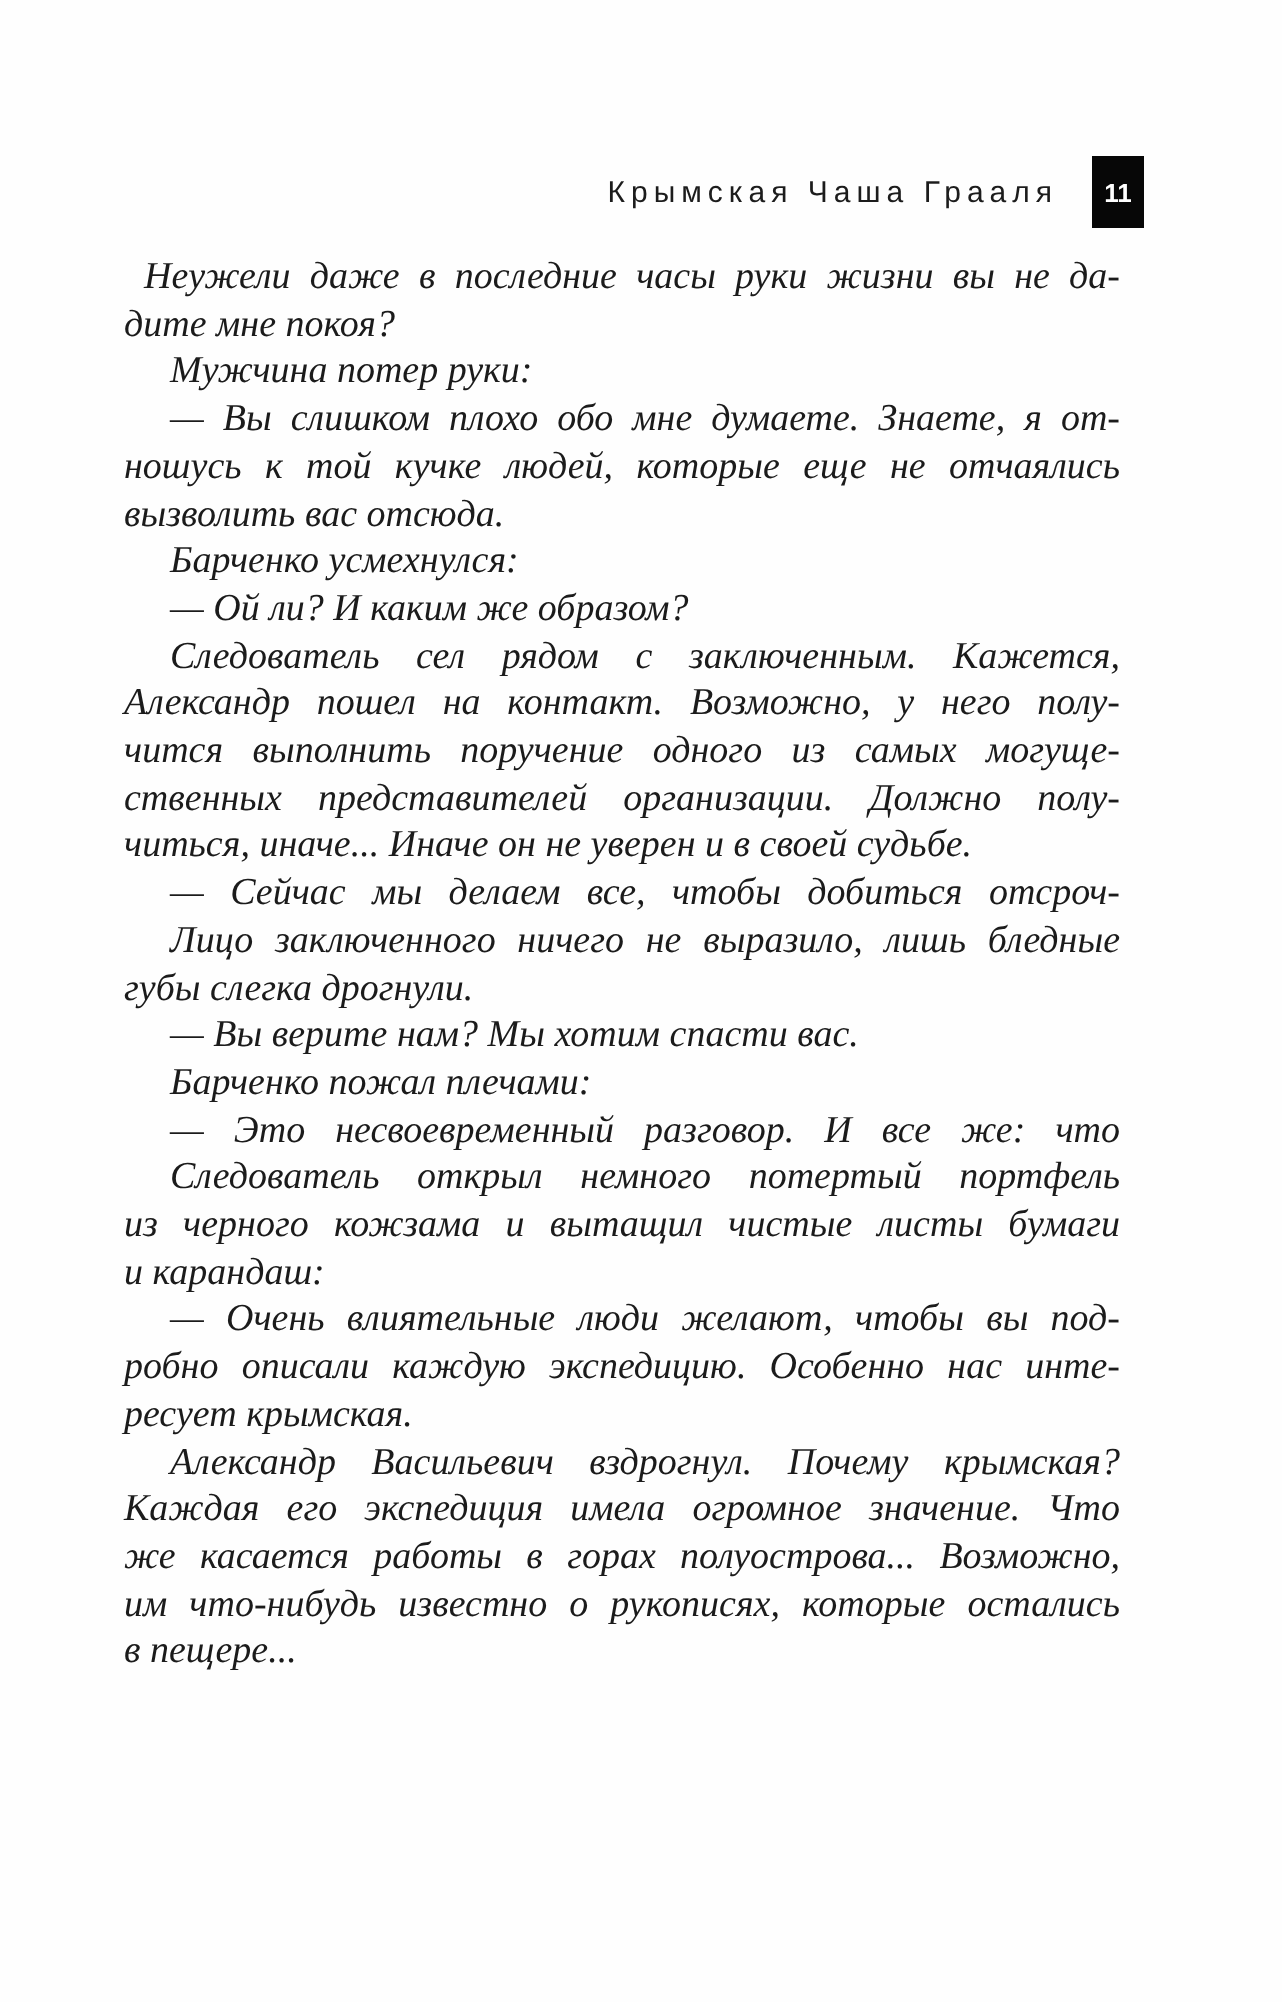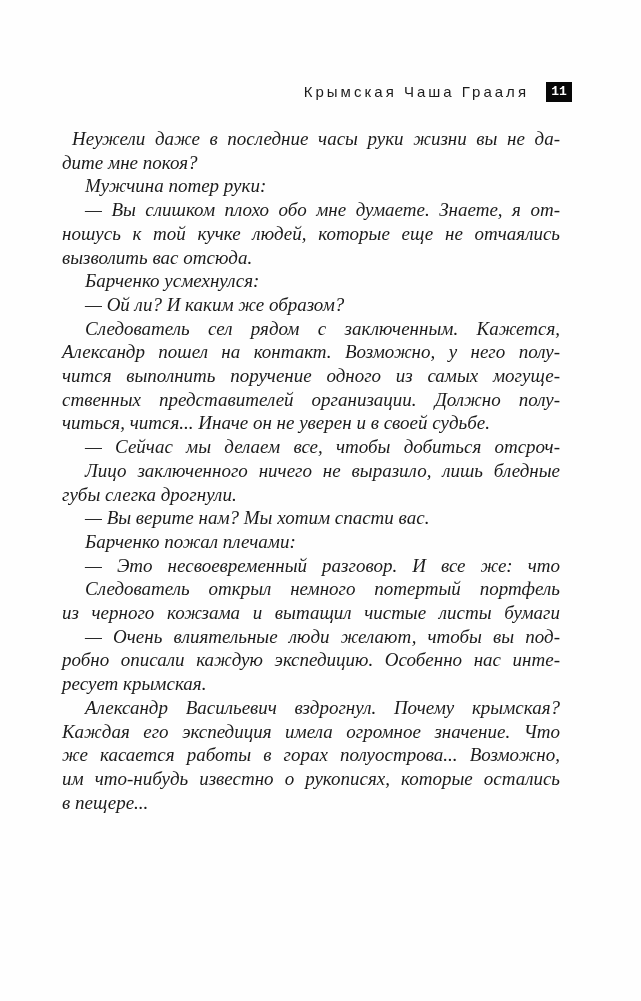--- a/index.html
+++ b/index.html
@@ -29,24 +29,24 @@
   .running-title {
     font-family: "Liberation Sans", "DejaVu Sans", sans-serif;
     font-size: 15px;
     letter-spacing: 3px;
     color: #1c1c1c;
     line-height: 27px;
     white-space: nowrap;
   }
   .page-number-badge {
     width: 26px;
-    height: 20px;
+    height: 36px;
     background: #070707;
     color: #ffffff;
-    font-family: Liberation Mono, monospace;
+    font-family: Liberation Sans, sans-serif;
     font-weight: bold;
     font-size: 13px;
     display: flex;
     align-items: center;
     justify-content: center;
     flex: 0 0 auto;
   }
   .body-text {
     position: absolute;
     left: 62px;
@@ -85,29 +85,30 @@
       <div class="line ind2 end">Мужчина потер руки:</div>
       <div class="line ind2">— Вы слишком плохо обо мне думаете. Знаете, я от-</div>
       <div class="line ind0">ношусь к той кучке людей, которые еще не отчаялись</div>
       <div class="line ind0 end">вызволить вас отсюда.</div>
       <div class="line ind2 end">Барченко усмехнулся:</div>
       <div class="line ind2 end">— Ой ли? И каким же образом?</div>
       <div class="line ind2">Следователь сел рядом с заключенным. Кажется,</div>
       <div class="line ind0">Александр пошел на контакт. Возможно, у него полу-</div>
       <div class="line ind0">чится выполнить поручение одного из самых могуще-</div>
       <div class="line ind0">ственных представителей организации. Должно полу-</div>
-      <div class="line ind0 end">читься, чится... Иначе он не уверен и в своей судьбе.</div>
+      <div class="line ind0 end">читься, иначе... Иначе он не уверен и в своей судьбе.</div>
       <div class="line ind2">— Сейчас мы делаем все, чтобы добиться отсроч-</div>
       <div class="line ind2">Лицо заключенного ничего не выразило, лишь бледные</div>
       <div class="line ind0 end">губы слегка дрогнули.</div>
       <div class="line ind2 end">— Вы верите нам? Мы хотим спасти вас.</div>
       <div class="line ind2 end">Барченко пожал плечами:</div>
       <div class="line ind2">— Это несвоевременный разговор. И все же: что</div>
       <div class="line ind2">Следователь открыл немного потертый портфель</div>
       <div class="line ind0">из черного кожзама и вытащил чистые листы бумаги</div>
+      <div class="line ind0 end">и карандаш:</div>
       <div class="line ind2">— Очень влиятельные люди желают, чтобы вы под-</div>
       <div class="line ind0">робно описали каждую экспедицию. Особенно нас инте-</div>
       <div class="line ind0 end">ресует крымская.</div>
       <div class="line ind2">Александр Васильевич вздрогнул. Почему крымская?</div>
       <div class="line ind0">Каждая его экспедиция имела огромное значение. Что</div>
       <div class="line ind0">же касается работы в горах полуострова... Возможно,</div>
       <div class="line ind0">им что-нибудь известно о рукописях, которые остались</div>
       <div class="line ind0 end">в пещере...</div>
     </div>
 

